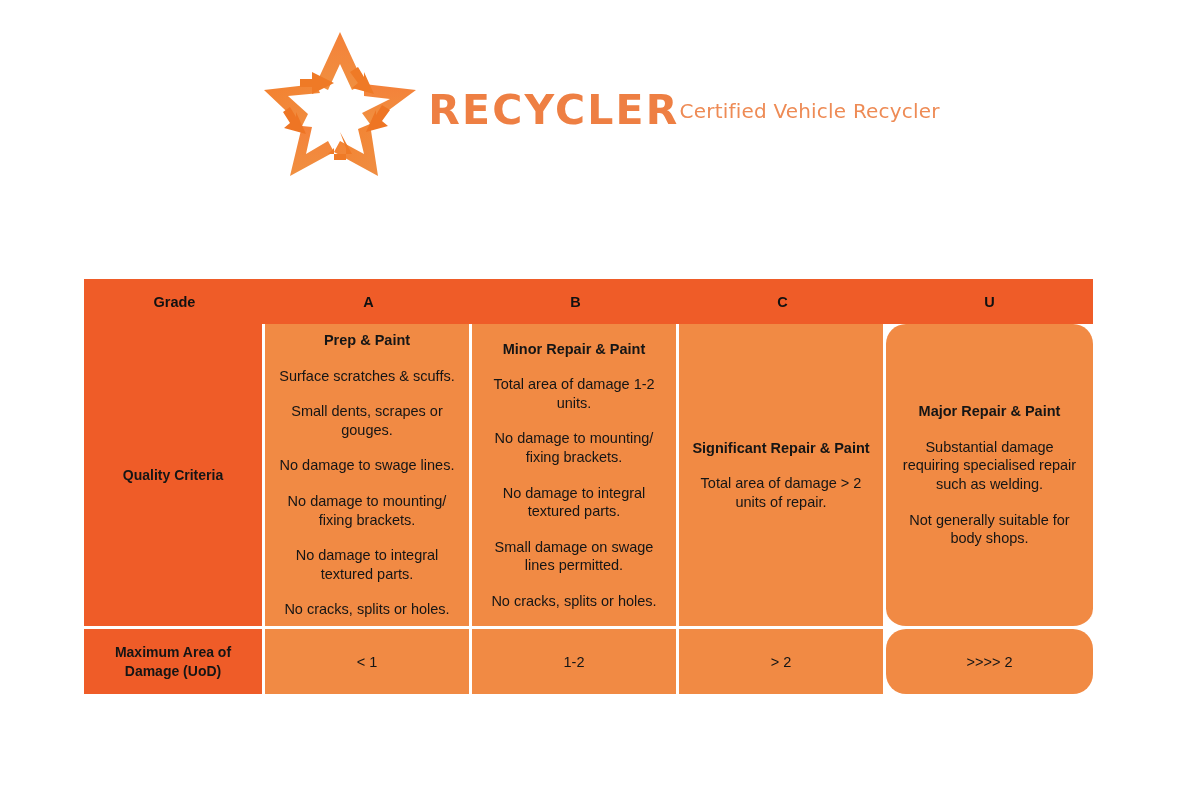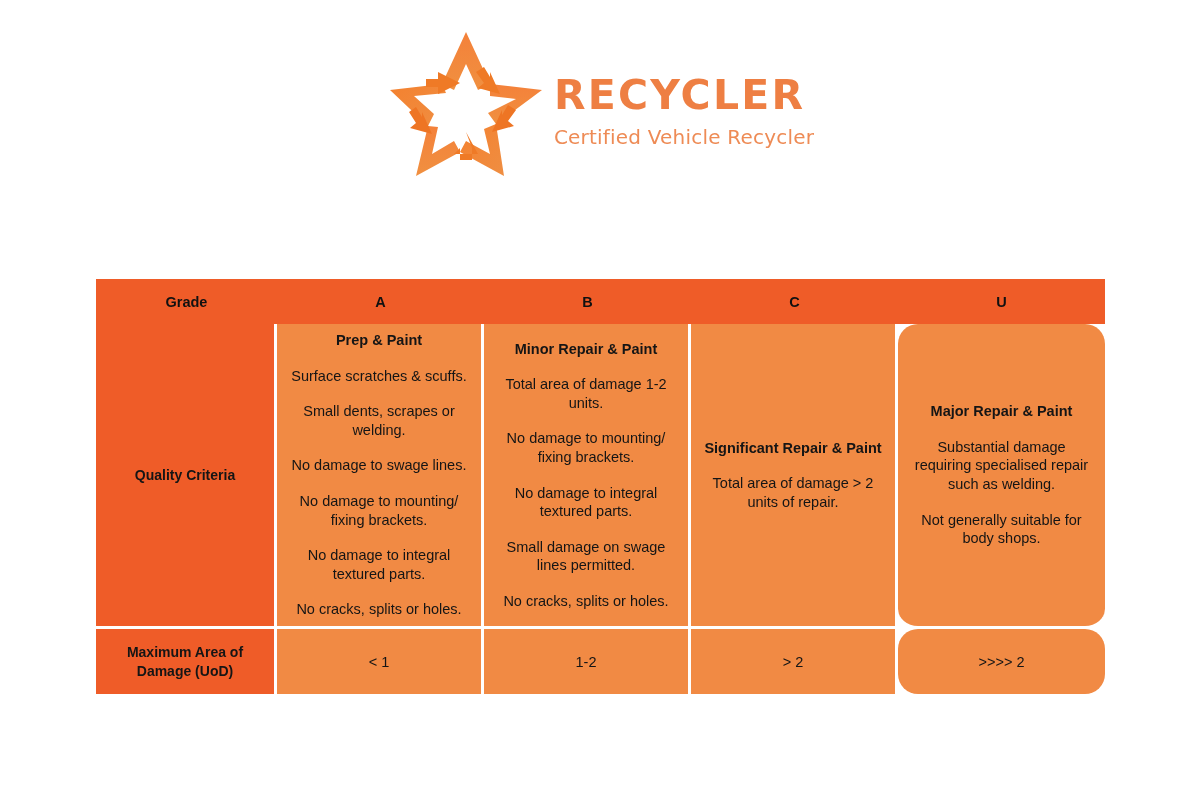--- a/index.html
+++ b/index.html
@@ -35,21 +35,21 @@
     gap: 8px;
   }
   .logo-mark {
     width: 160px;
     height: 152px;
     flex: 0 0 auto;
     display: block;
   }
   .logo-words {
     display: flex;
-    flex-direction: column;
+    flex-direction: row;
     justify-content: center;
     padding-top: 14px;
     line-height: 1;
   }
   .logo-title {
     font-family: "DejaVu Sans", sans-serif;
     font-weight: bold;
     font-size: 41px;
     letter-spacing: 2.2px;
     color: #ee7f43;
@@ -76,21 +76,21 @@
     font-weight: bold;
     font-size: 58px;
     letter-spacing: -0.5px;
     color: #111111;
     white-space: nowrap;
   }
 
   
   .grading-table {
     position: absolute;
-    left: 96px;
+    left: 84px;
     top: 279px;
     width: 1008px;
     border-collapse: separate;
     border-spacing: 0;
     table-layout: fixed;
   }
   .grading-table td {
     vertical-align: middle;
     text-align: center;
     background: #f18a44;
@@ -209,21 +209,21 @@
         <th class="head-cell last-col">U</th>
       </tr>
     </thead>
     <tbody>
       <tr>
         <td class="row-head">Quality Criteria</td>
 
         <td class="criteria-cell">
           <p class="lead">Prep &amp; Paint</p>
           <p>Surface scratches &amp; scuffs.</p>
-          <p>Small dents, scrapes or welding.</p>
+          <p>Small dents, scrapes or gouges.</p>
           <p>No damage to swage lines.</p>
           <p>No damage to mounting/ fixing brackets.</p>
           <p>No damage to integral textured parts.</p>
           <p>No cracks, splits or holes.</p>
         </td>
 
         <td class="criteria-cell">
           <p class="lead">Minor Repair &amp; Paint</p>
           <p>Total area of damage 1-2 units.</p>
           <p>No damage to mounting/ fixing brackets.</p>

